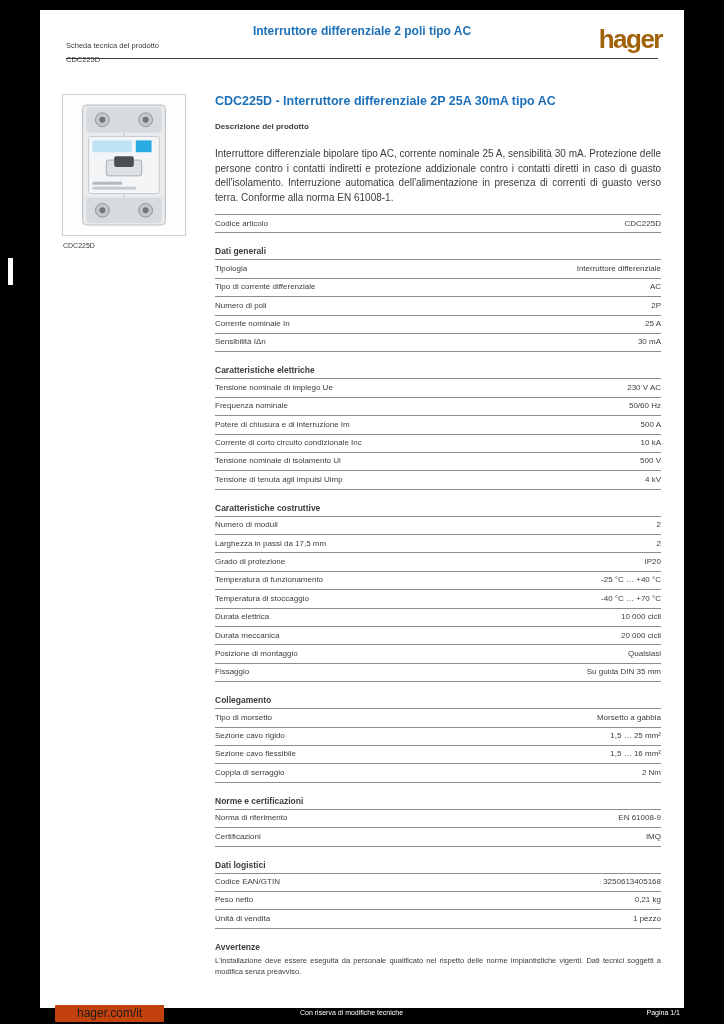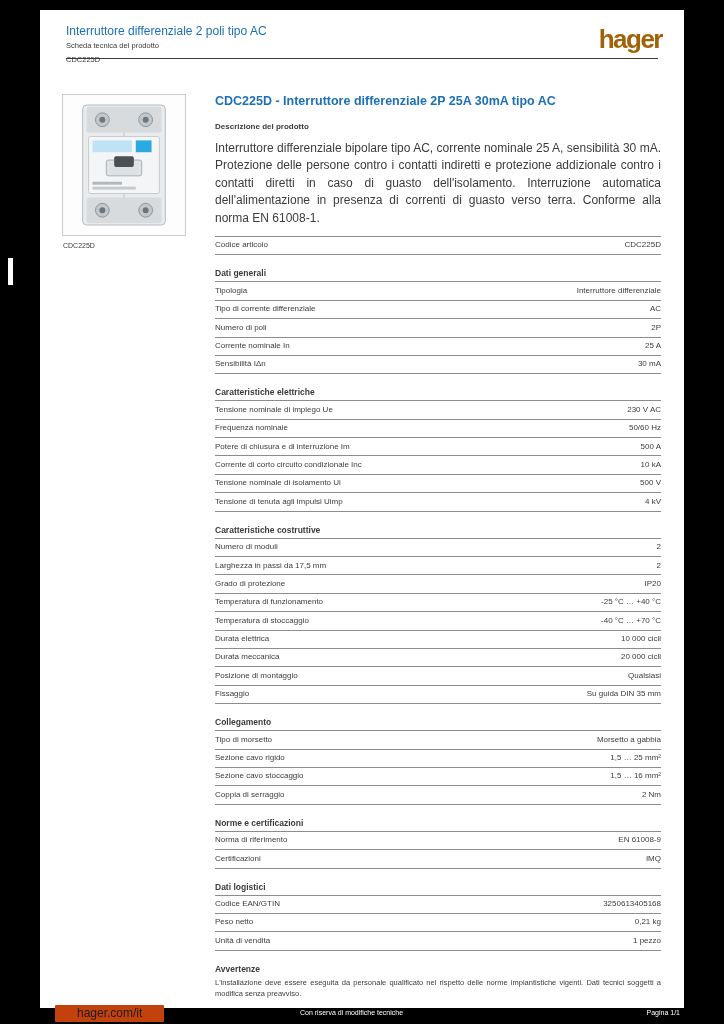--- a/index.html
+++ b/index.html
@@ -8,39 +8,39 @@
     background:#000;
     font-family:"Liberation Sans", sans-serif;
     -webkit-font-smoothing:antialiased;
   }
   .page{
     position:absolute;left:40px;top:10px;width:644px;height:998px;
     background:#fff;
   }
   
   .header{position:absolute;left:26px;top:14px;right:26px;}
-  .doc-title{color:#1d70b7;font-size:12px;font-weight:normal;line-height:1.2;}
+  .doc-title{color:#1d70b7;font-size:12px;font-weight:bold;line-height:1.2;text-align:center;}
   .doc-sub{font-size:7.5px;color:#3c3c3b;margin-top:3px;line-height:1.35;}
   .header-rule{position:absolute;left:26px;right:26px;top:48px;border-top:1px solid #3c3c3b;}
   .logo{
     position:absolute;top:14px;right:22px;
     font-size:26px;font-weight:bold;color:#3aa9e0;letter-spacing:-1.5px;
   }
   
   .photo{
     position:absolute;left:22px;top:84px;width:124px;height:142px;
     border:1px solid #c9cdd1;background:#fff;box-sizing:border-box;
   }
   .photo svg{display:block;width:100%;height:100%;}
   .photo-caption{position:absolute;left:23px;top:232px;font-size:7px;color:#3c3c3b;}
   
   .content{position:absolute;left:175px;top:84px;width:446px;color:#3c3c3b;}
   .prod-title{color:#1d70b7;font-size:12.5px;font-weight:bold;line-height:1.2;}
   .section-label{margin-top:13px;font-size:8px;font-weight:bold;}
-  .description{margin-top:9px;font-size:12px;line-height:1.45;text-align:justify;}
+  .description{margin-top:16px;font-size:10px;line-height:1.45;text-align:justify;}
   .rows{border-top:1px solid #8c8c8c;}
   .row{
     display:flex;justify-content:space-between;gap:18px;
     padding:3.5px 0;border-bottom:1px solid #8c8c8c;font-size:8px;line-height:1.3;
   }
   .row .lbl{flex:1 1 auto;}
   .row .val{flex:0 0 auto;text-align:right;white-space:nowrap;}
   .code-row-wrap{margin-top:9px;}
   .sec-heading{margin-top:13px;margin-bottom:3px;font-size:8.5px;font-weight:bold;}
   .notes-heading{margin-top:13px;font-size:8.5px;font-weight:bold;}
@@ -200,21 +200,21 @@
         <div class="rows">
           <div class="row">
             <span class="lbl">Tipo di morsetto</span>
             <span class="val">Morsetto a gabbia</span>
           </div>
           <div class="row">
             <span class="lbl">Sezione cavo rigido</span>
             <span class="val">1,5 … 25 mm²</span>
           </div>
           <div class="row">
-            <span class="lbl">Sezione cavo stoccaggio</span>
+            <span class="lbl">Sezione cavo flessibile</span>
             <span class="val">1,5 … 16 mm²</span>
           </div>
           <div class="row">
             <span class="lbl">Coppia di serraggio</span>
             <span class="val">2 Nm</span>
           </div>
         </div>
         <div class="sec-heading">Norme e certificazioni</div>
         <div class="rows">
           <div class="row">

